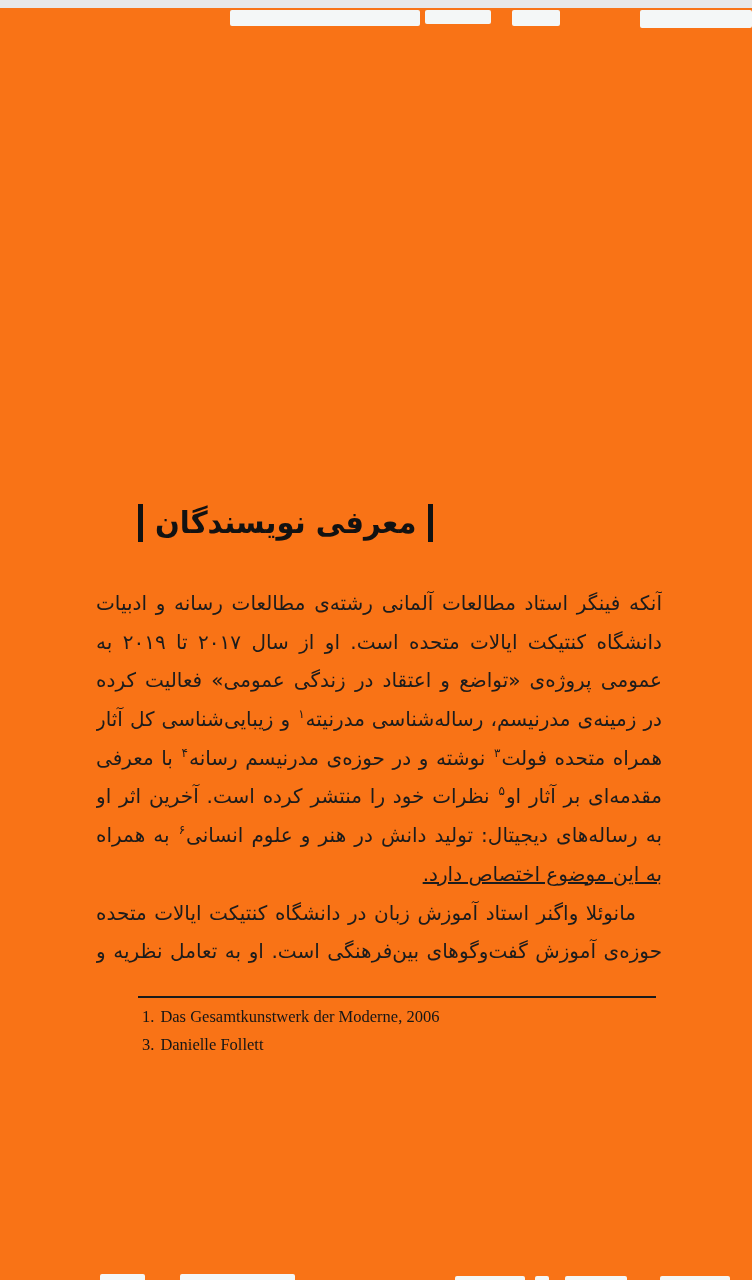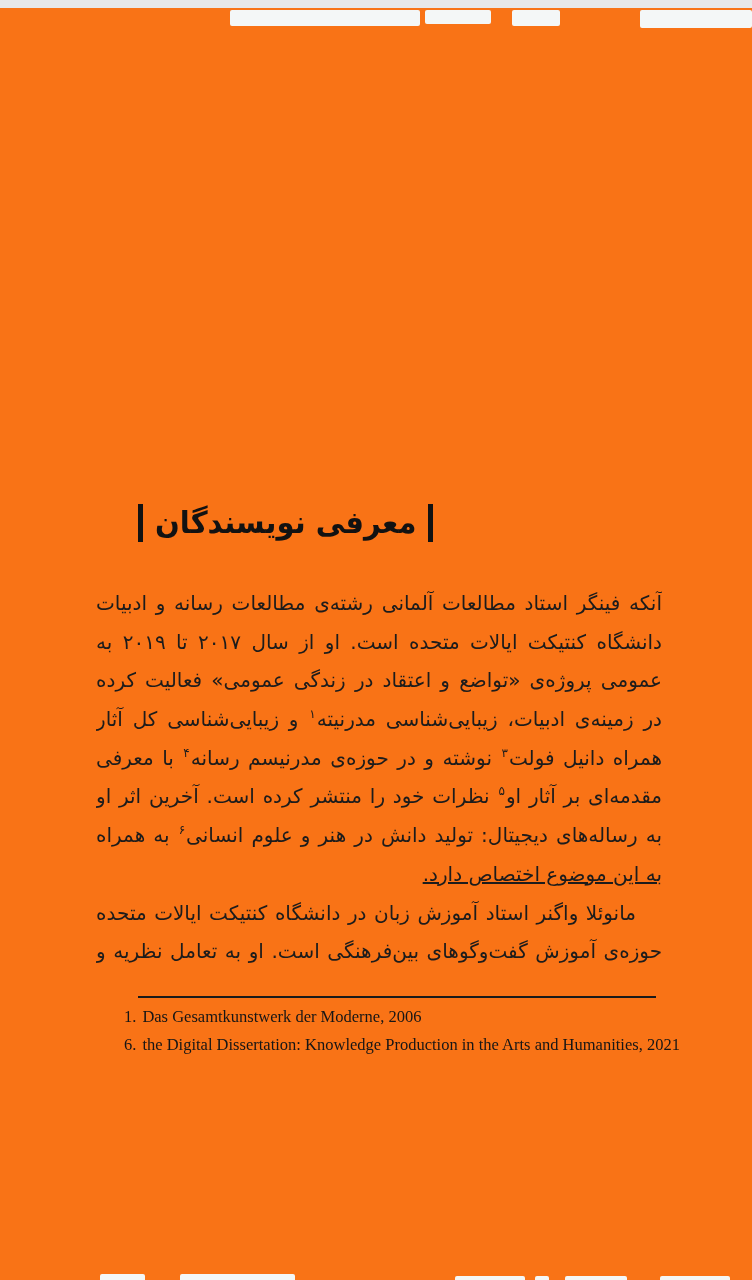--- a/index.html
+++ b/index.html
@@ -55,21 +55,21 @@
   .bline.ind{padding-right:26px;}
   .sup{
     font-size:12px;line-height:0;
     position:relative;top:-8px;
     margin:0 1px;
   }
 
   
   .fnsep{position:absolute;top:988px;left:138px;width:518px;height:2px;background:#1a1a1a;}
   .footnotes{
-    position:absolute;top:995px;left:124px;width:600px;
+    position:absolute;top:995px;left:142px;width:600px;
     direction:ltr;
     font-family:"Liberation Serif",serif;
     font-size:16.5px;color:#161616;
   }
   .fn{height:27.5px;line-height:27.5px;white-space:nowrap;}
   .fn-num{margin-right:6px;}
 </style>
 </head>
 <body>
 
@@ -89,29 +89,29 @@
   <div class="heading">
     <span class="hbar"></span>
     <span class="htext">معرفی نویسندگان</span>
     <span class="hbar"></span>
   </div>
 
   <div class="bodytext" id="body-lines">
       <div class="bline just"><span>آنکه فینگر استاد مطالعات آلمانی رشته‌ی مطالعات رسانه و ادبیات تطبیقی در</span></div>
       <div class="bline just"><span>دانشگاه کنتیکت ایالات متحده است. او از سال ۲۰۱۷ تا ۲۰۱۹ به عنوان مدیر ارتباطات</span></div>
       <div class="bline just"><span>عمومی پروژه‌ی «تواضع و اعتقاد در زندگی عمومی» فعالیت کرده است. فینگر</span></div>
-      <div class="bline just"><span>در زمینه‌ی ادبیات، زیبایی‌شناسی مدرنیته</span><span class="sup">۱</span><span> و زیبایی‌شناسی کل آثار هنری</span></div>
-      <div class="bline just"><span>همراه دانیل فولت</span><span class="sup">۳</span><span> نوشته و در حوزه‌ی مدرنیسم رسانه</span><span class="sup">۴</span><span> با معرفی کتاب ویلم فلوسر :</span></div>
+      <div class="bline just"><span>در زمینه‌ی مدرنیسم، رساله‌شناسی مدرنیته</span><span class="sup">۱</span><span> و زیبایی‌شناسی کل آثار هنری</span></div>
+      <div class="bline just"><span>همراه متحده فولت</span><span class="sup">۳</span><span> نوشته و در حوزه‌ی مدرنیسم رسانه</span><span class="sup">۴</span><span> با معرفی کتاب ویلم فلوسر :</span></div>
       <div class="bline just"><span>مقدمه‌ای بر آثار او</span><span class="sup">۵</span><span> نظرات خود را منتشر کرده است. آخرین اثر او با عنوان شکل‌دهی</span></div>
       <div class="bline just"><span>به رساله‌های دیجیتال: تولید دانش در هنر و علوم انسانی</span><span class="sup">۶</span><span> به همراه ویرجینیا کُن</span></div>
       <div class="bline short"><span>به این موضوع اختصاص دارد.</span></div>
       <div class="bline just ind"><span>مانوئلا واگنر استاد آموزش زبان در دانشگاه کنتیکت ایالات متحده و متخصص</span></div>
       <div class="bline just"><span>حوزه‌ی آموزش گفت‌وگوهای بین‌فرهنگی است. او به تعامل نظریه و عمل علاقه‌مند</span></div>
     </div>
 
   <div class="fnsep"></div>
 
   <div class="footnotes" id="footnotes">
       <div class="fn"><span class="fn-num">1.</span><span class="fn-text">Das Gesamtkunstwerk der Moderne, 2006</span></div>
-      <div class="fn"><span class="fn-num">6.</span><span class="fn-text">the Digital Dissertation: Knowledge Production in the Arts and Humanities, 2021</span></div>
+      <div class="fn"><span class="fn-num">3.</span><span class="fn-text">Danielle Follett</span></div>
     </div>
 
 </div>
 
 </body></html>

